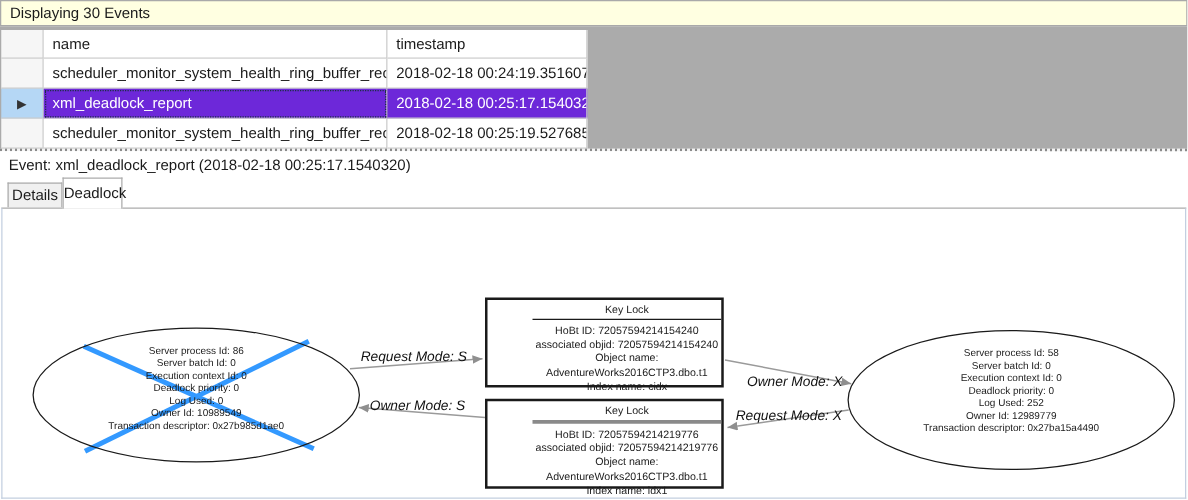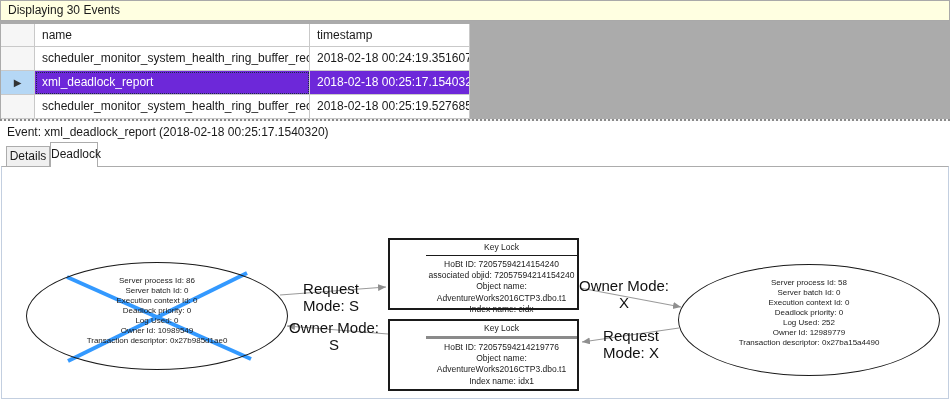--- a/index.html
+++ b/index.html
@@ -85,25 +85,25 @@
   .lockbox-top    { top: 238px; }
   .lockbox-bottom { top: 319px; }
   .lock-title {
     text-align: center; font-size: 8.5px; height: 16px; line-height: 15px;
     border-bottom: 1px solid #1a1a1a;
   }
   .lockbox-bottom .lock-title { border-bottom: 3px solid #8a8a8a; height: 18px; }
   .lock-body { text-align: center; font-size: 8.5px; line-height: 11.2px; padding-top: 3px; }
   .edge-label {
     position: absolute; z-index: 6; width: 100px; text-align: center;
-    font-size: 15px; color: #111;
+    font-size: 11px; color: #111; font-style: italic;
   }
   .el-1 { left: 281px; top: 280px; }
   .el-2 { left: 284px; top: 319px; }
-  .el-3 { left: 574px; top: 277px; }
+  .el-3 { left: 574px; top: 300px; text-align: right; }
   .el-4 { left: 581px; top: 327px; }
 </style>
 </head>
 <body>
 
 <div class="info-bar">Displaying 30 Events</div>
 
 <div class="grid">
 
   <div class="cell rowhdr r-top c-rh hdr"></div>
@@ -180,20 +180,21 @@
     <div>associated objid: 72057594214154240</div>
     <div>Object name: AdventureWorks2016CTP3.dbo.t1</div>
     <div>Index name: cidx</div>
   </div>
 </div>
 
 <div class="lockbox lockbox-bottom">
   <div class="lock-title">Key Lock</div>
   <div class="lock-body">
     <div>HoBt ID: 72057594214219776</div>
+    <div>associated objid: 72057594214219776</div>
     <div>Object name: AdventureWorks2016CTP3.dbo.t1</div>
     <div>Index name: idx1</div>
   </div>
 </div>
 
 <div class="edge-label el-1">Request Mode: S</div>
 <div class="edge-label el-2">Owner Mode: S</div>
 <div class="edge-label el-3">Owner Mode: X</div>
 <div class="edge-label el-4">Request Mode: X</div>
 

